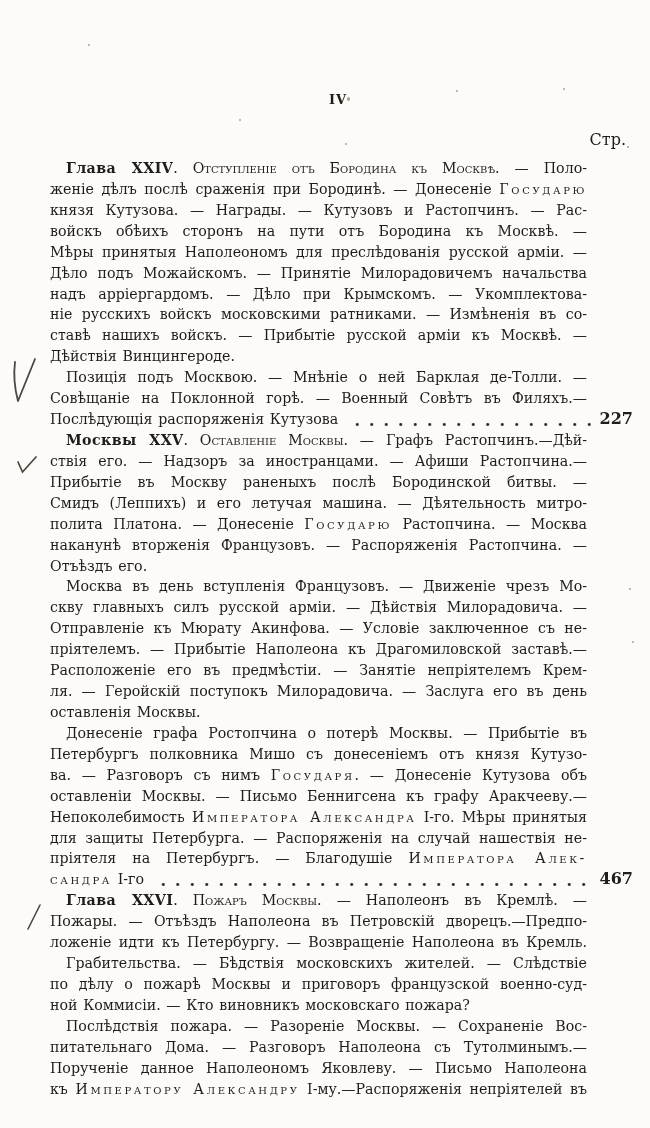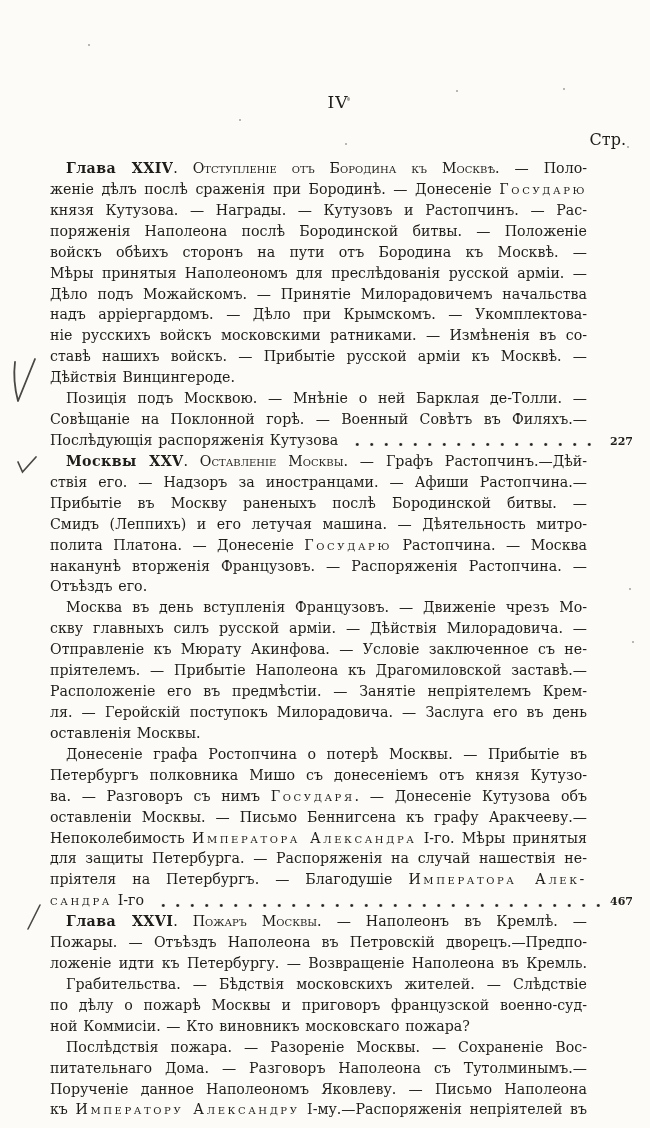--- a/index.html
+++ b/index.html
@@ -12,22 +12,22 @@
     position:relative;
     width:650px;height:1128px;
     background:#fcfbf8;
     color:#1f1d1a;
     overflow:hidden;
   }
   .roman{
     position:absolute;
     top:92px;left:26px;right:0;
     text-align:center;
-    font-weight:normal;
-    font-size:17px;
+    font-weight:bold;
+    font-size:13px;
     letter-spacing:1px;
   }
   .str{
     position:absolute;
     top:130px;right:24px;
     font-weight:normal;
     font-size:16px;
   }
   .toc{
     position:absolute;
@@ -57,21 +57,21 @@
     flex:1 1 auto;
     align-self:stretch;
     margin:0 8px 0 10px;
     background-image:radial-gradient(circle, #262420 1.25px, rgba(0,0,0,0) 1.55px);
     background-size:14.5px 20.93px;
     background-repeat:repeat-x;
     background-position:2px 4.5px;
   }
   .pagenum{
     font-weight:bold;
-    font-size:11px;
+    font-size:16px;
     flex:0 0 auto;
   }
   .b{ font-weight:bold; letter-spacing:.4px; }
   .sc{ font-variant:small-caps; }
   .sp{ font-variant:small-caps; letter-spacing:2.6px; }
   .mark{ position:absolute; }
   .speck{
     position:absolute;
     width:2px;height:2px;
     border-radius:50%;
@@ -84,21 +84,20 @@
 
 <div class="page">
 
   <div class="roman">IV</div>
   <div class="str">Стр.</div>
 
   <div class="toc">
       <div class="line ind"><span class="txt"><span class="b">Глава XXIV</span><span class="n">. </span><span class="sc">Отступленіе отъ Бородина къ Москвѣ.</span><span class="n"> — Поло-</span></span></div>
       <div class="line"><span class="txt"><span class="n">женіе дѣлъ послѣ сраженія при Бородинѣ. — Донесеніе </span><span class="sp">Государю</span></span></div>
       <div class="line"><span class="txt"><span class="n">князя Кутузова. — Награды. — Кутузовъ и Растопчинъ. — Рас-</span></span></div>
-      <div class="line"><span class="txt"><span class="n">поряженія Наполеона послѣ Бородинской битвы. — Положеніе</span></span></div>
       <div class="line"><span class="txt"><span class="n">войскъ обѣихъ сторонъ на пути отъ Бородина къ Москвѣ. —</span></span></div>
       <div class="line"><span class="txt"><span class="n">Мѣры принятыя Наполеономъ для преслѣдованія русской арміи. —</span></span></div>
       <div class="line"><span class="txt"><span class="n">Дѣло подъ Можайскомъ. — Принятіе Милорадовичемъ начальства</span></span></div>
       <div class="line"><span class="txt"><span class="n">надъ арріергардомъ. — Дѣло при Крымскомъ. — Укомплектова-</span></span></div>
       <div class="line"><span class="txt"><span class="n">ніе русскихъ войскъ московскими ратниками. — Измѣненія въ со-</span></span></div>
       <div class="line"><span class="txt"><span class="n">ставѣ нашихъ войскъ. — Прибытіе русской арміи къ Москвѣ. —</span></span></div>
       <div class="line last"><span class="txt"><span class="n">Дѣйствія Винцингероде.</span></span></div>
       <div class="line ind"><span class="txt"><span class="n">Позиція подъ Москвою. — Мнѣніе о ней Барклая де-Толли. —</span></span></div>
       <div class="line"><span class="txt"><span class="n">Совѣщаніе на Поклонной горѣ. — Военный Совѣтъ въ Филяхъ.—</span></span></div>
       <div class="line last pageline">

